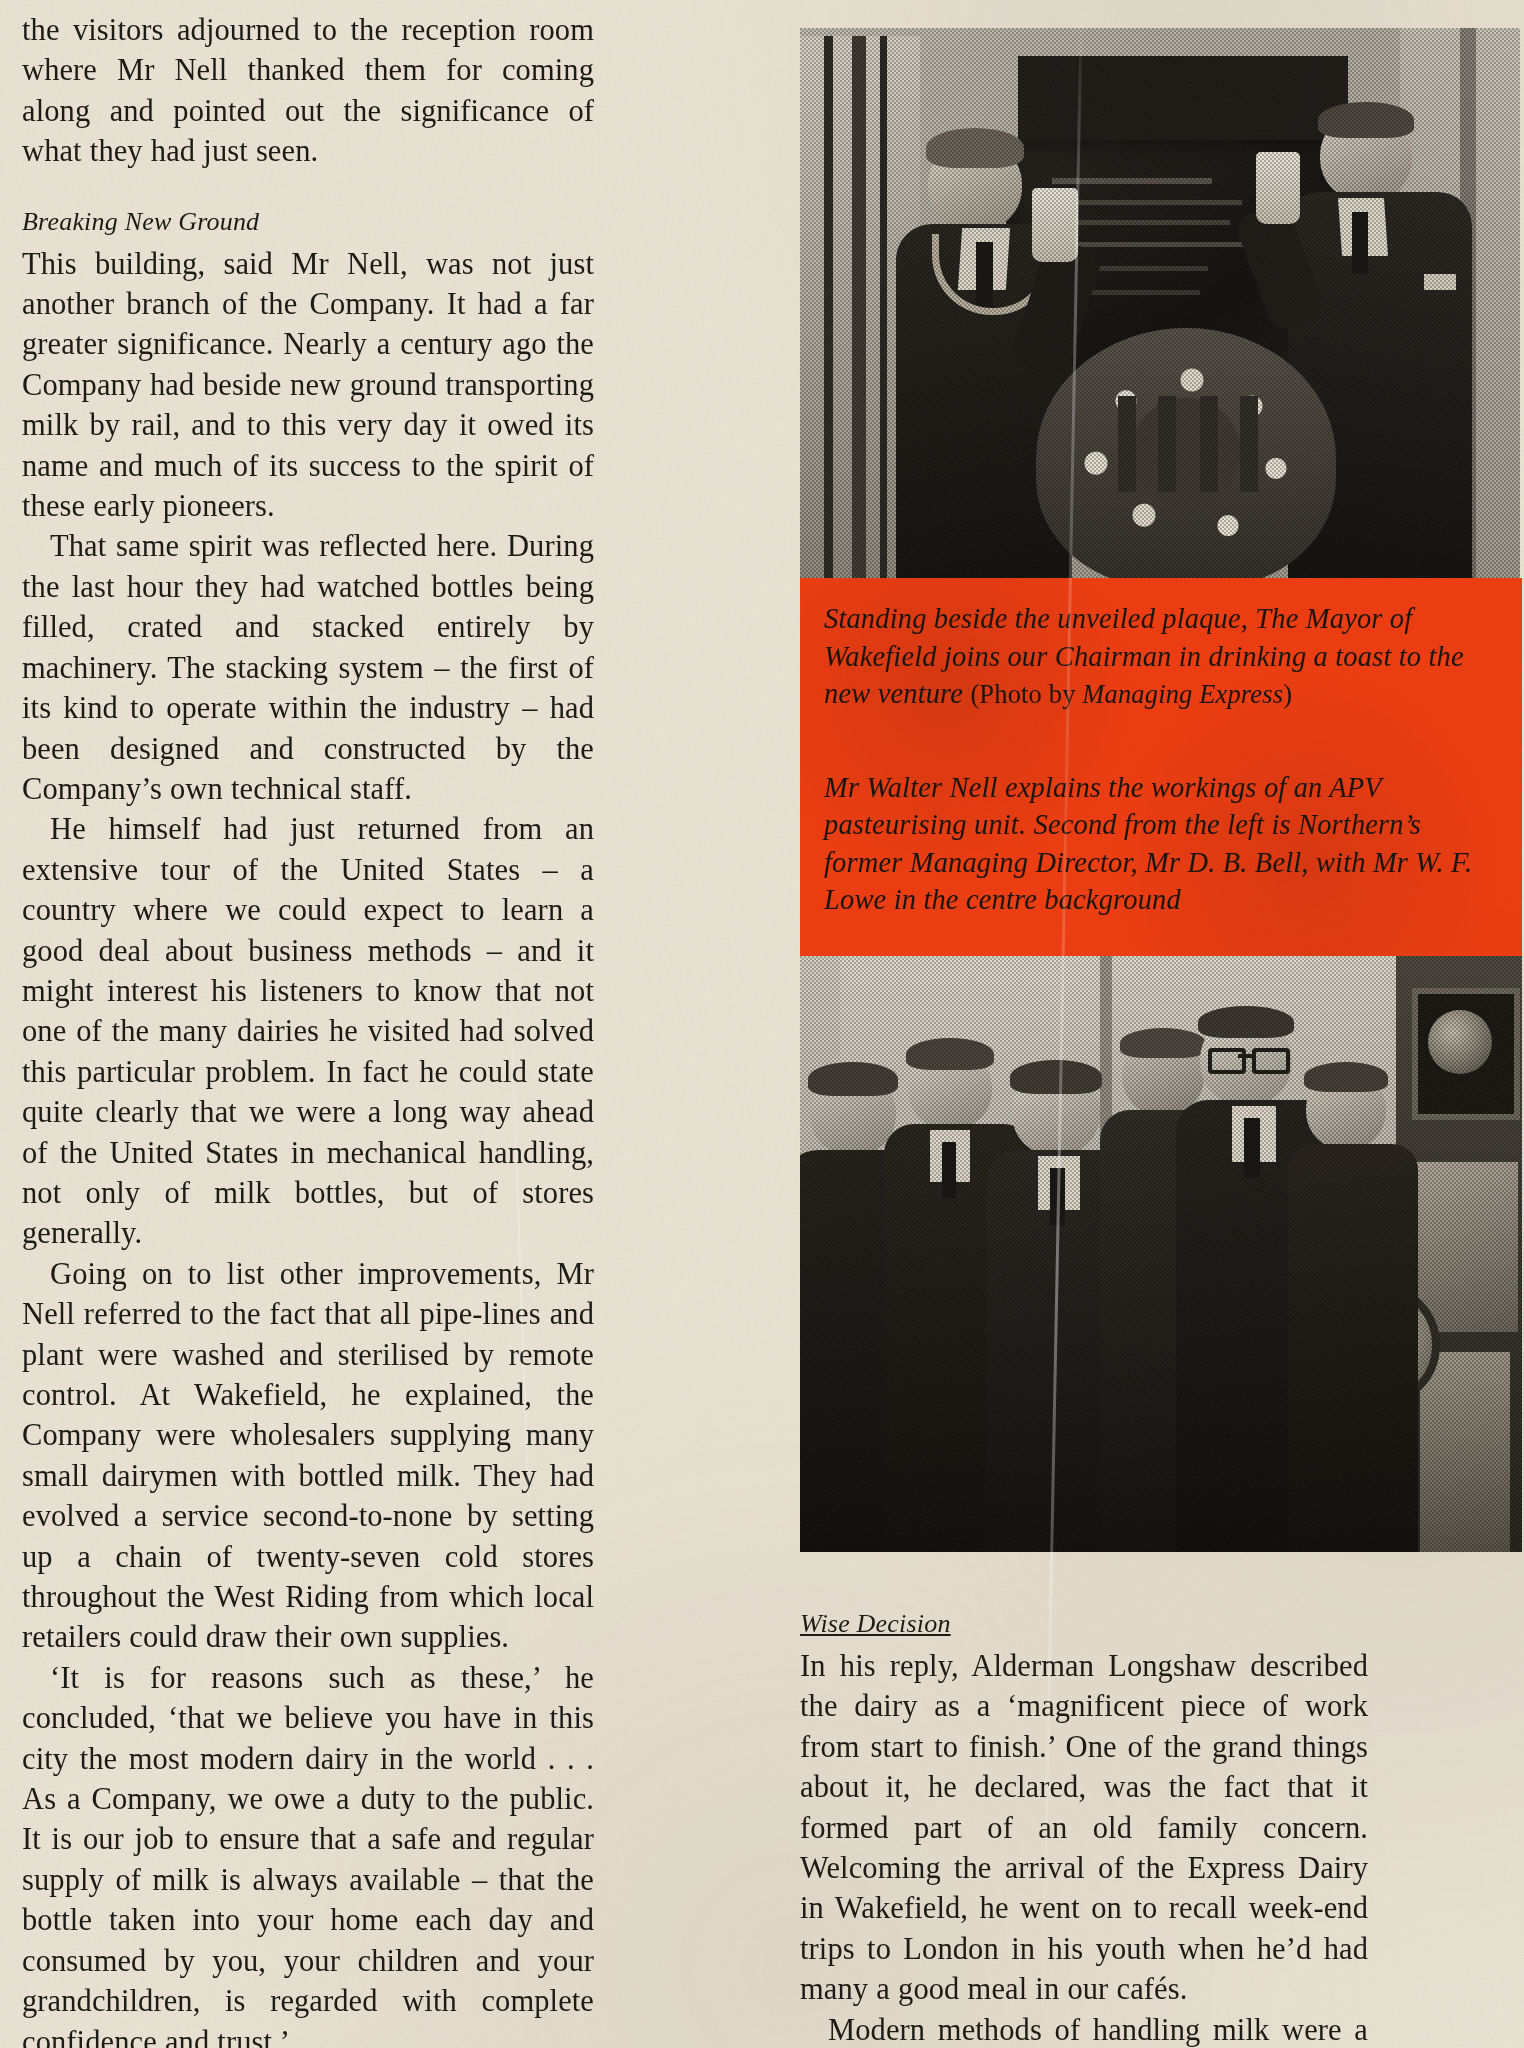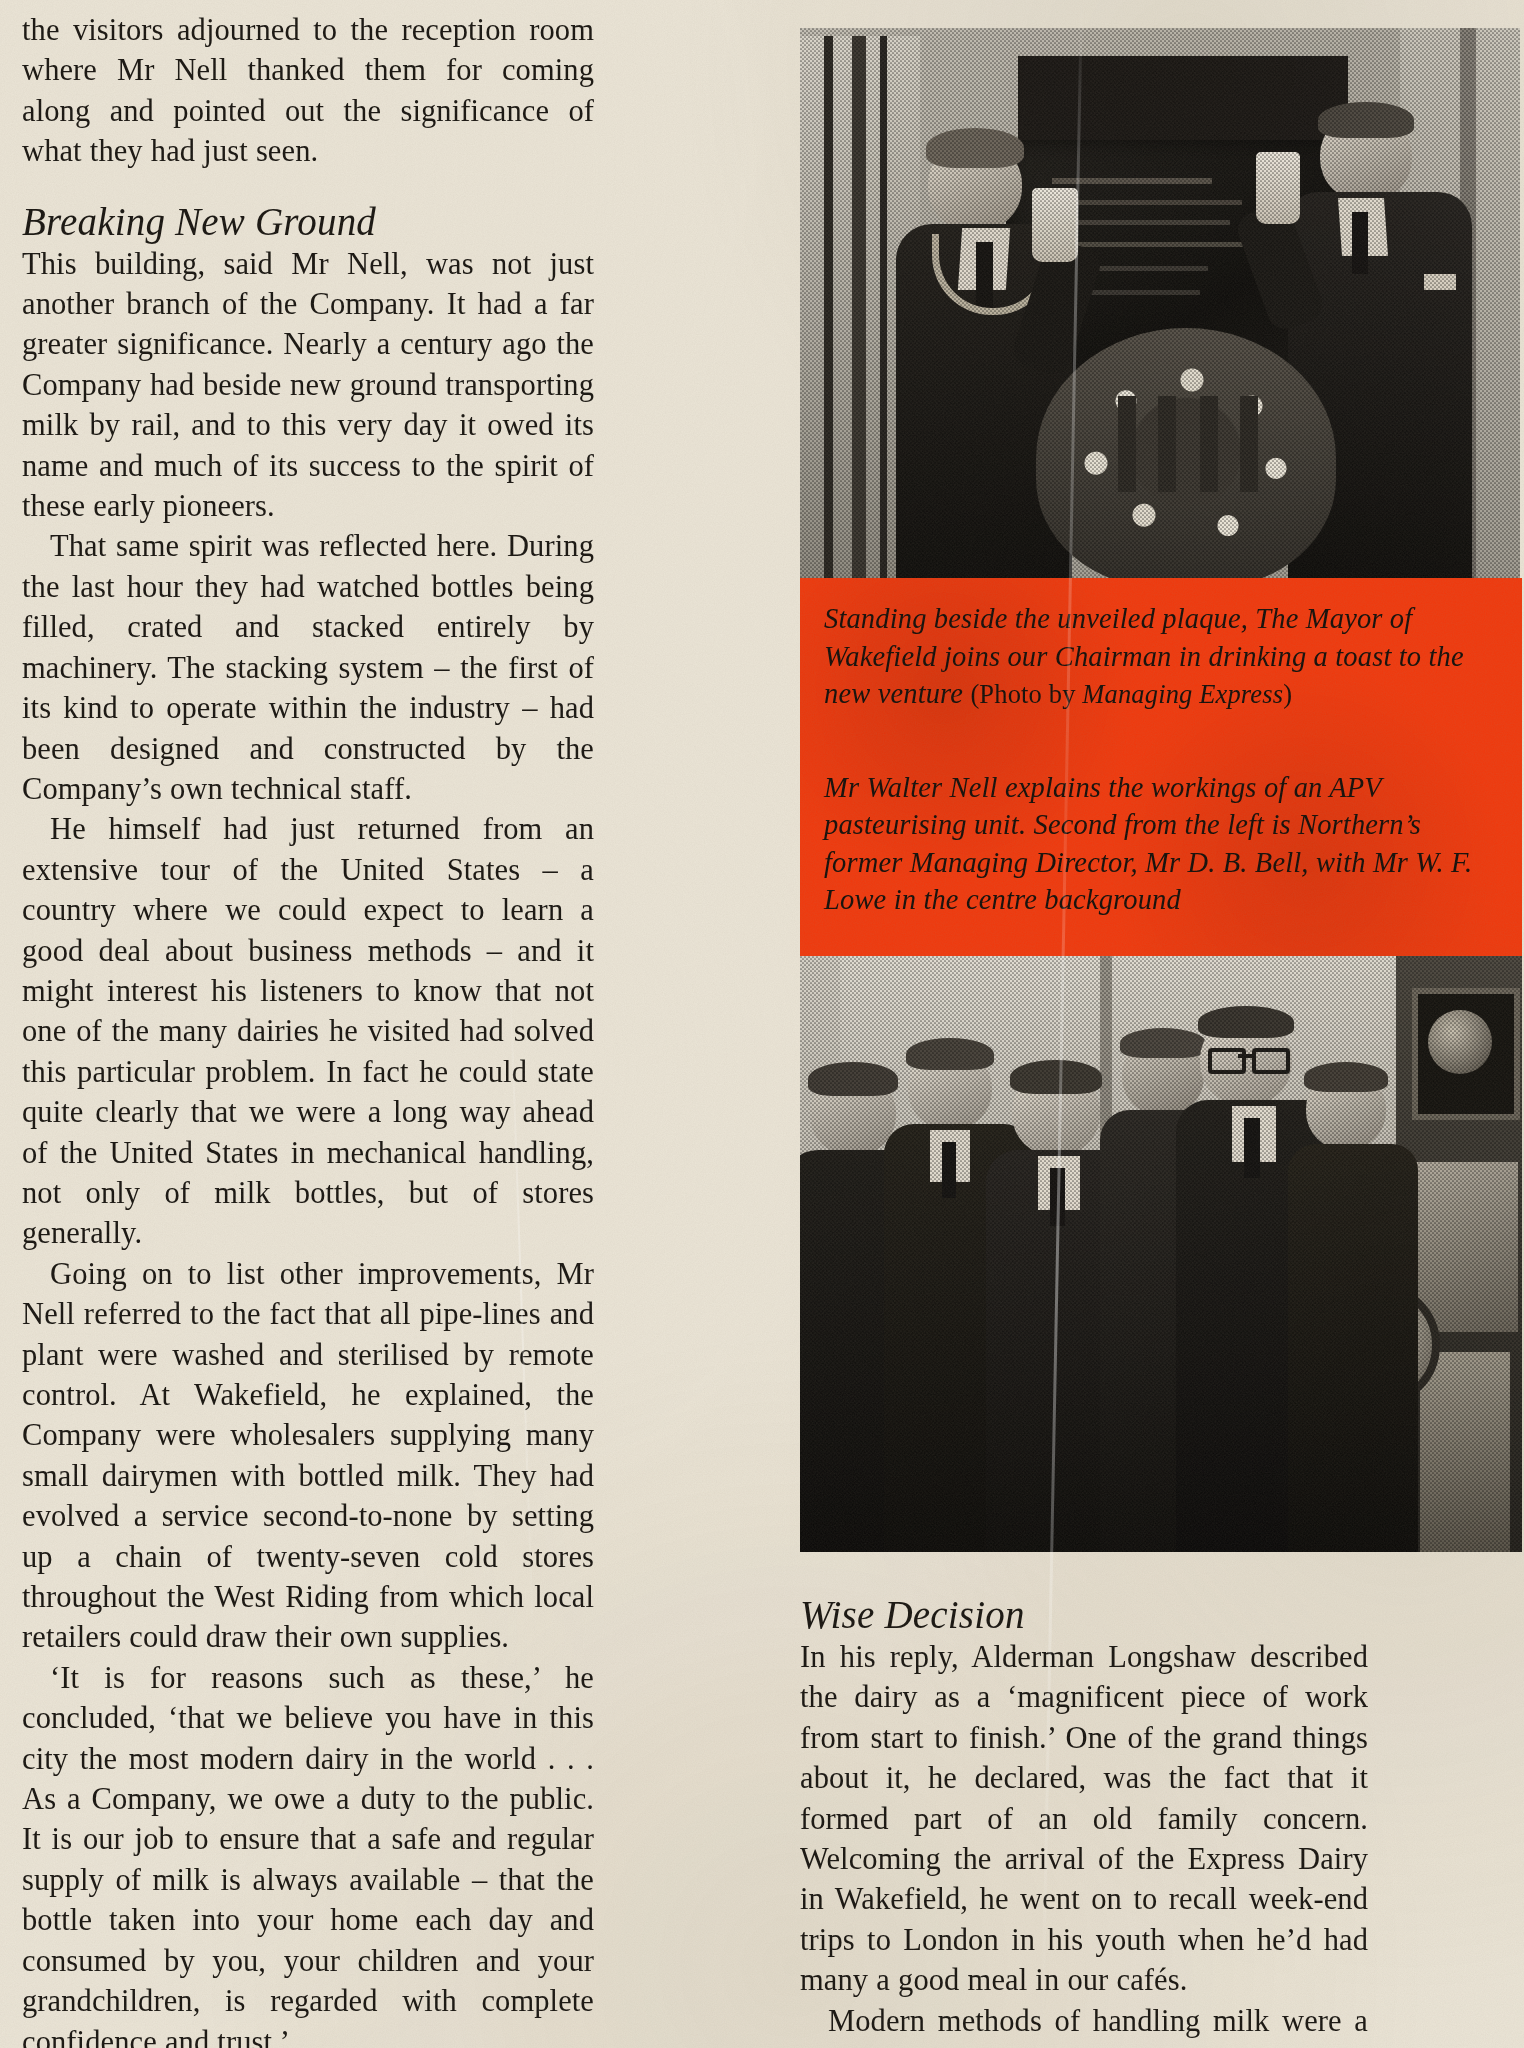--- a/index.html
+++ b/index.html
@@ -90,21 +90,21 @@
     letter-spacing: 0.1px;
     word-spacing: 0.4px;
   }
   p.body.indent { text-indent: 28px; }
   p.body + p.body { margin-top: 0; }
 
   h2.sec {
     margin: 30px 0 2px 0;
     font-style: italic;
     font-weight: 400;
-    font-size: 39px;
+    font-size: 26px;
     line-height: 40px;
     letter-spacing: 0.2px;
   }
 
   
   .photo {
     position: absolute;
     overflow: hidden;
     z-index: 2;
     background: #b9b4aa;
@@ -314,21 +314,21 @@
         <pattern id="ht2" width="4" height="4" patternUnits="userSpaceOnUse">
           <circle cx="1" cy="1" r="0.85" fill="#000"></circle>
           <circle cx="3" cy="3" r="0.85" fill="#000"></circle>
         </pattern>
       </defs>
       <rect width="100%" height="100%" fill="url(#ht2)"></rect>
     </svg>
   </div>
 
   <div class="col col-right-bottom">
-    <h2 class="sec" style="margin-top:3px;">Wise Decision</h2>
+    <h2 class="sec" style="margin-top:12px;text-decoration:underline;">Wise Decision</h2>
     <p class="body">In his reply, Alderman Longshaw described the dairy as a ‘magnificent piece of work from start to finish.’ One of the grand things about it, he declared, was the fact that it formed part of an old family concern. Welcoming the arrival of the Express Dairy in Wakefield, he went on to recall week-end trips to London in his youth when he’d had many a good meal in our cafés.</p>
     <p class="body indent">Modern methods of handling milk were a far cry from the old days and it was pleasant to</p>
   </div>
 
   <div class="paper-grain"></div>
   <svg class="paper-speckle" width="1524" height="2048">
     <defs>
       <filter id="speck">
         <feTurbulence type="fractalNoise" baseFrequency="0.9" numOctaves="3" result="n"></feTurbulence>
         <feColorMatrix type="matrix" values="0 0 0 0 0.35  0 0 0 0 0.30  0 0 0 0 0.22  0 0 0 0.30 0"></feColorMatrix>

